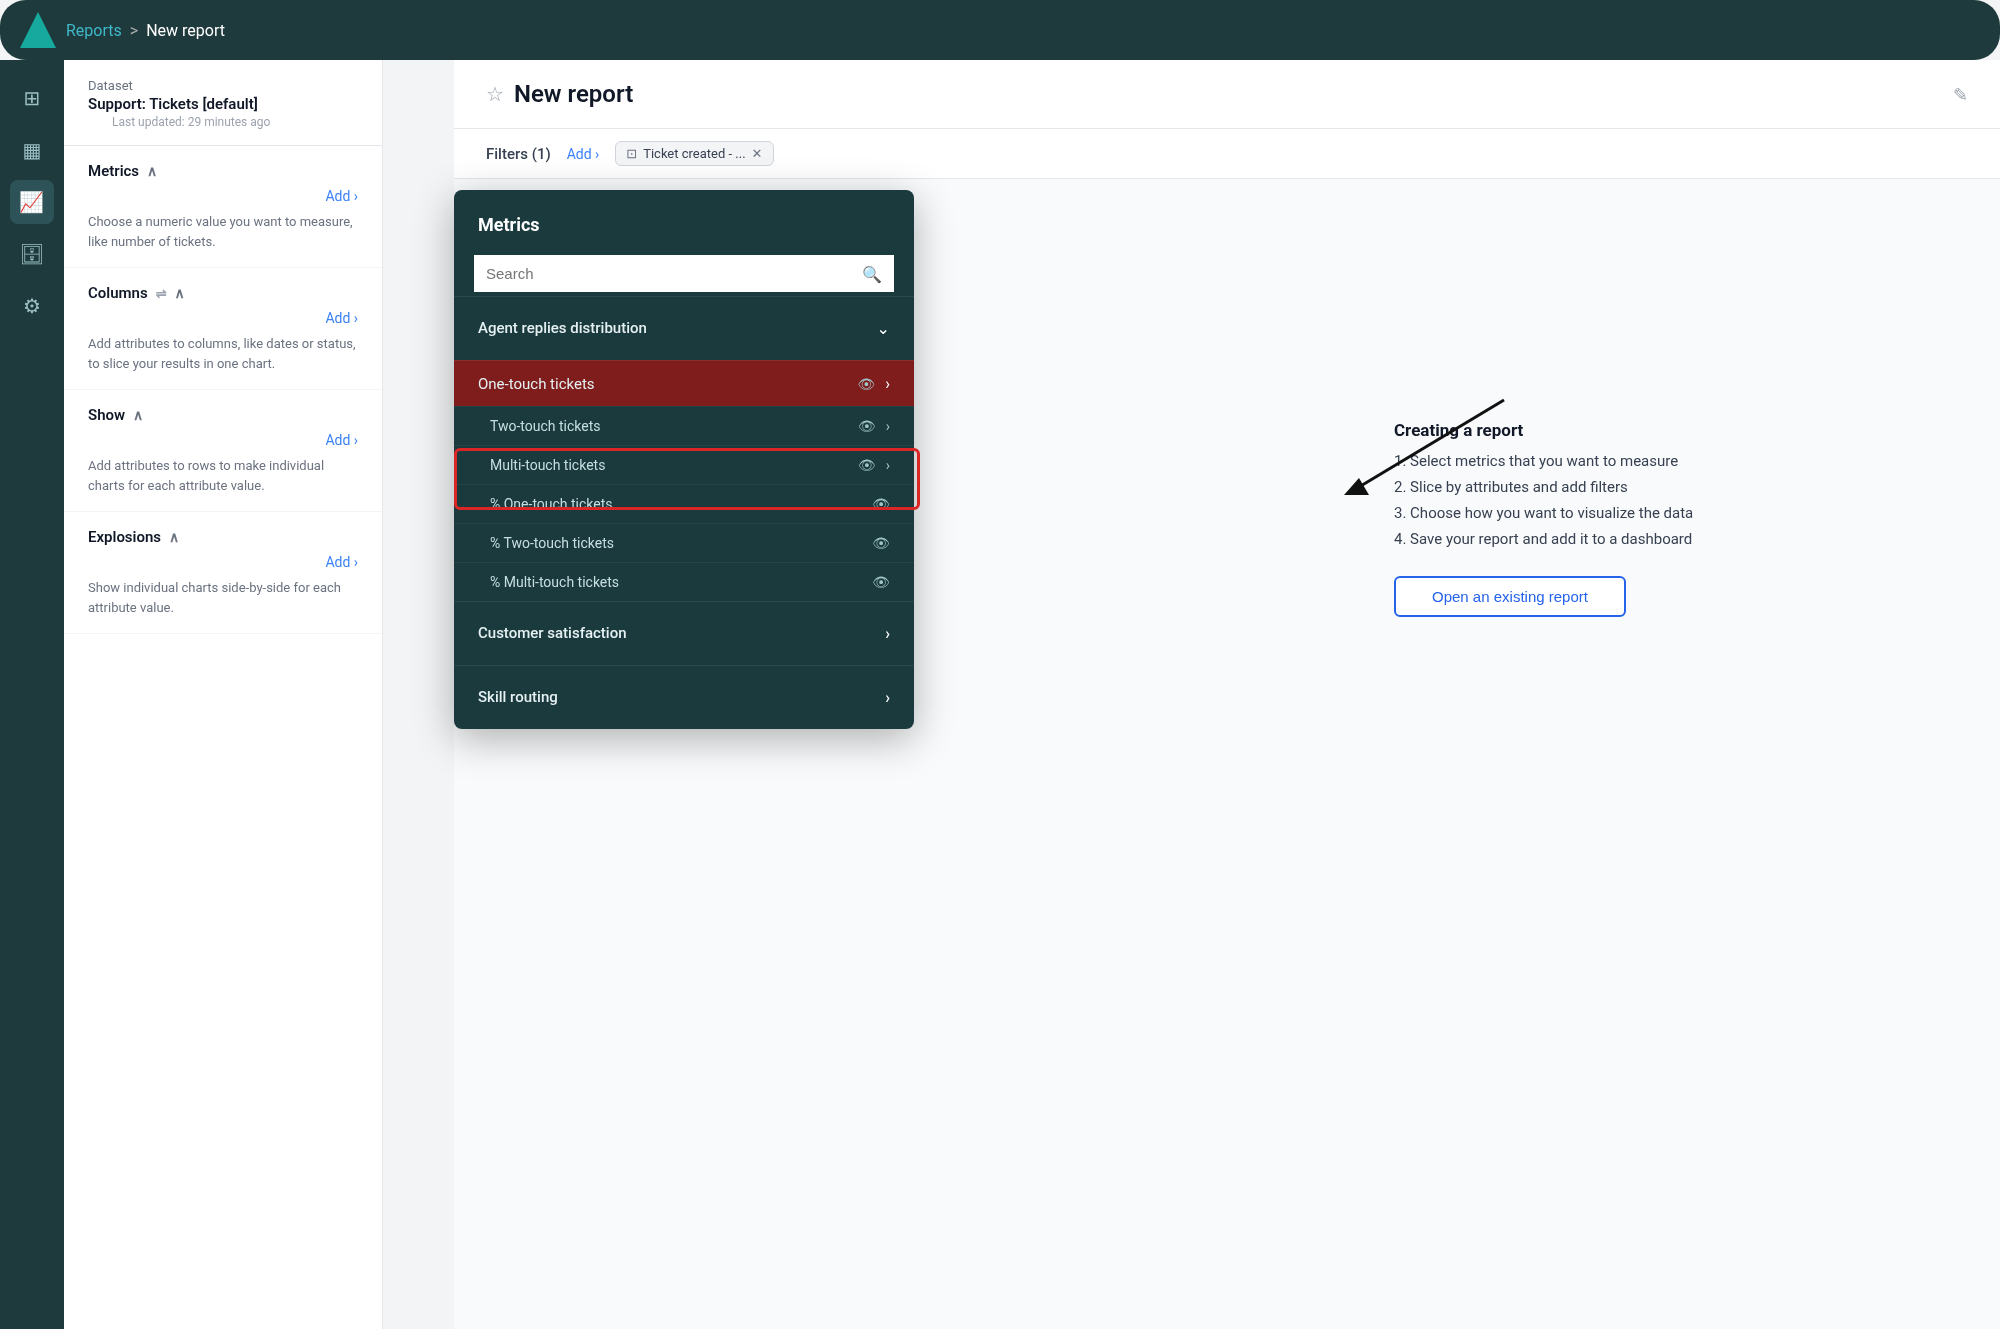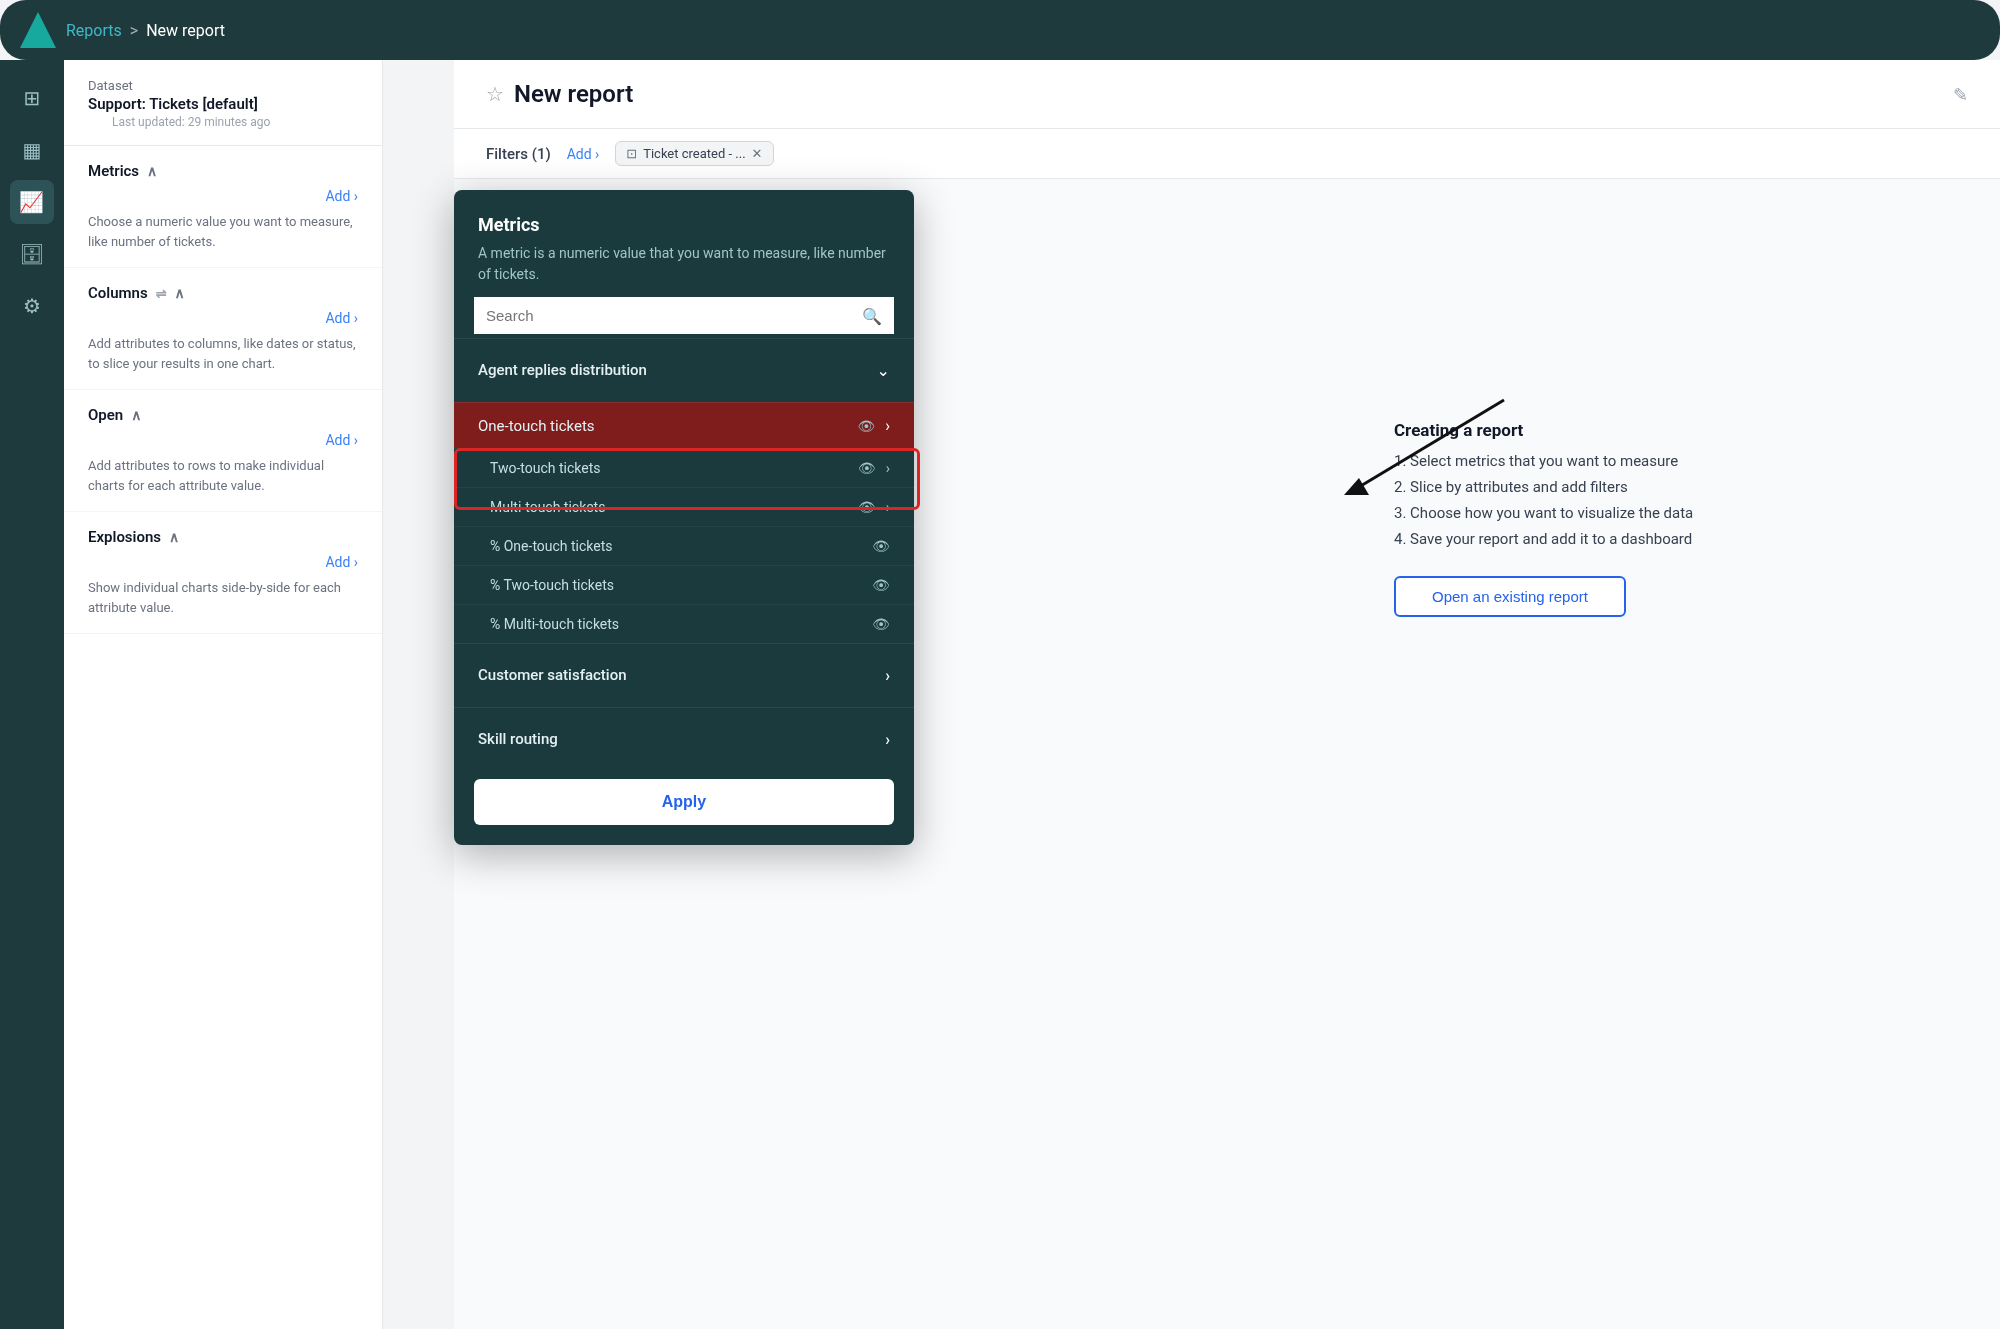--- a/index.html
+++ b/index.html
@@ -321,21 +321,21 @@
           <span class="section-toggle">∧</span>
         </div>
       </div>
       <div class="section-add">Add ›</div>
       <div class="section-desc">Add attributes to columns, like dates or status, to slice your results in one chart.</div>
     </div>
 
     <div class="section">
       <div class="section-header">
         <div class="section-title">
-          <span>Open</span>
+          <span>Show</span>
           <span class="section-toggle">∧</span>
         </div>
       </div>
       <div class="section-add">Add ›</div>
       <div class="section-desc">Add attributes to rows to make individual charts for each attribute value.</div>
     </div>
 
     <div class="section">
       <div class="section-header">
         <div class="section-title">
@@ -382,21 +382,20 @@
     <svg class="arrow-line" width="200" height="120" viewBox="0 0 200 120">
       <line x1="180" y1="10" x2="30" y2="100" stroke="#111" stroke-width="3"></line>
       <polygon points="20,105 35,88 45,105" fill="#111"></polygon>
     </svg>
 
   </div>
 
   <div class="metrics-panel">
     <div class="metrics-panel-header">
       <div class="metrics-panel-title">Metrics</div>
-      <div class="metrics-panel-desc">A metric is a numeric value that you want to measure, like number of tickets.</div>
     </div>
 
     <div class="search-box">
       <input class="search-input" type="text" placeholder="Search" style="">
       <span class="search-icon-pos">🔍</span>
     </div>
 
     <div class="metrics-list">
 
       <div class="metrics-item-group">
@@ -454,18 +453,17 @@
         <span class="arrow">›</span>
       </div>
 
       <div class="metrics-item-group">
         <span>Skill routing</span>
         <span class="arrow">›</span>
       </div>
 
     </div>
 
-    <button class="apply-btn">Apply</button>
   </div>
 
   <div class="highlight-box"></div>
 
 </div>
 
 </body></html>

